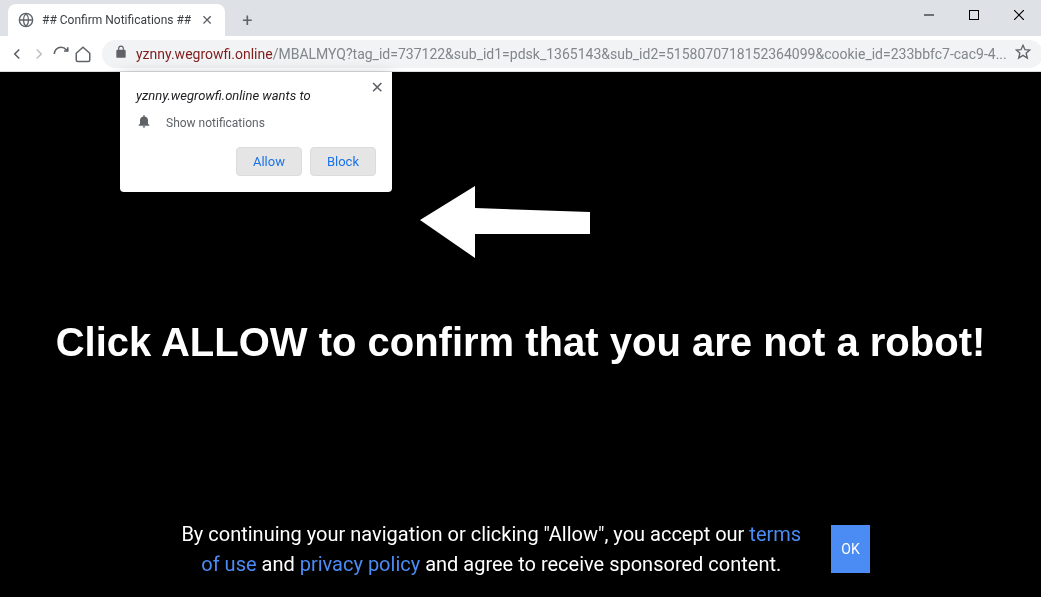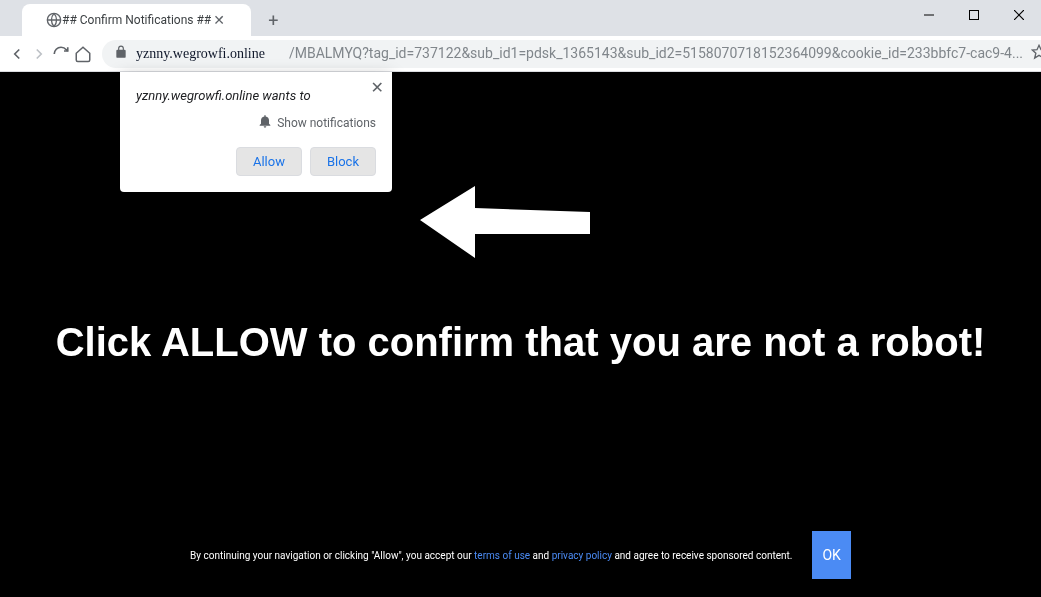--- a/index.html
+++ b/index.html
@@ -1,56 +1,56 @@
 <!DOCTYPE html>
 <html><head>
 <meta charset="utf-8">
 <style>
 * { margin: 0; padding: 0; box-sizing: border-box; font-family: -apple-system, BlinkMacSystemFont, "Segoe UI", Roboto, Arial, sans-serif; }
 body { width: 1041px; height: 597px; background: #fff; overflow: hidden; position: relative; }
 
 
 .titlebar { height: 36px; background: #dee1e6; display: flex; align-items: flex-end; position: relative; }
-.tab { background: #fff; height: 32px; margin-left: 22px; border-radius: 8px 8px 0 0; display: flex; align-items: center; padding: 0 24px; min-width: 200px; position: relative; }
+.tab { background: #fff; height: 32px; margin-left: 8px; border-radius: 8px 8px 0 0; display: flex; align-items: center; padding: 0 10px; gap: 8px; min-width: 200px; position: relative; }
 .tab-favicon { width: 16px; height: 16px; display: flex; align-items: center; justify-content: center; }
 .tab-title { font-size: 12px; color: #3c4043; flex: 1; white-space: nowrap; overflow: hidden; }
 .tab-close { width: 16px; height: 16px; display: flex; align-items: center; justify-content: center; cursor: pointer; color: #5f6368; font-size: 14px; }
 .newtab { width: 28px; height: 28px; display: flex; align-items: center; justify-content: center; margin-left: 8px; margin-bottom: 2px; cursor: pointer; color: #5f6368; font-size: 18px; }
 .window-controls { position: absolute; right: 0; top: 0; display: flex; height: 30px; }
 .window-btn { width: 45px; display: flex; align-items: center; justify-content: center; cursor: pointer; color: #000; }
 
 
 .toolbar { height: 36px; background: #fff; display: flex; align-items: center; padding: 0 8px; gap: 4px; border-bottom: 1px solid #dadce0; }
 .nav-btn { width: 28px; height: 28px; display: flex; align-items: center; justify-content: center; cursor: pointer; color: #5f6368; border-radius: 50%; }
 .nav-btn.disabled { color: #bdc1c6; }
 .omnibox { flex: 1; height: 28px; background: #f1f3f4; border-radius: 14px; display: flex; align-items: center; padding: 0 12px; gap: 8px; margin: 0 6px; }
 .lock { color: #5f6368; }
 .url { font-size: 14px; color: #202124; white-space: nowrap; overflow: hidden; flex: 1; }
-.url .domain { color: #0f172a; font-family: Liberation Serif, serif; }
-.url .path { color: #80868b; margin-left: 24px; }
+.url .domain { color: #7f1d1d; }
+.url .path { color: #80868b; }
 
 
 .content { position: absolute; top: 72px; left: 0; right: 0; bottom: 0; background: #000; }
 .headline { position: absolute; top: 248px; left: 0; right: 0; text-align: center; color: #fff; font-size: 40px; font-weight: bold; font-family: Arial, sans-serif; }
 
 
 .perm { position: absolute; top: 72px; left: 120px; width: 272px; background: #fff; border-radius: 0 0 4px 4px; box-shadow: 0 4px 16px rgba(0,0,0,0.28); padding: 16px; z-index: 10; }
 .perm-close { position: absolute; top: 6px; right: 8px; cursor: pointer; color: #5f6368; font-size: 16px; }
 .perm-origin { font-size: 13px; color: #202124; margin-bottom: 10px; font-style: italic; }
-.perm-row { display: flex; align-items: center; gap: 4px; margin-bottom: 14px; justify-content: flex-end; }
+.perm-row { display: flex; align-items: center; gap: 14px; margin-bottom: 14px; }
 .perm-row-text { font-size: 12px; color: #5f6368; }
 .perm-actions { display: flex; justify-content: flex-end; gap: 8px; }
 .perm-btn { border: 1px solid #dadce0; background: #e5e5e5; color: #1a73e8; font-size: 13px; padding: 6px 16px; border-radius: 4px; cursor: pointer; }
 
 
 .arrow { position: absolute; top: 108px; left: 420px; pointer-events: none; }
 
 
 .cookie { position: absolute; bottom: 18px; left: 0; right: 0; display: flex; align-items: center; justify-content: center; gap: 20px; padding: 0 40px; }
-.cookie-text { color: #fff; font-size: 10px; text-align: center; line-height: 1.5; max-width: 640px; }
+.cookie-text { color: #fff; font-size: 20px; text-align: center; line-height: 1.5; max-width: 640px; }
 .cookie-text a { color: #4b8bf4; text-decoration: none; }
 .ok-btn { background: #4b8bf4; color: #fff; border: none; padding: 16px 10px; font-size: 14px; cursor: pointer; }
 </style>
 </head>
 <body>
 
 <div class="titlebar">
   <div class="tab">
     <span class="tab-favicon">
       <svg width="16" height="16" viewBox="0 0 24 24" fill="none" stroke="#5f6368" stroke-width="2">

